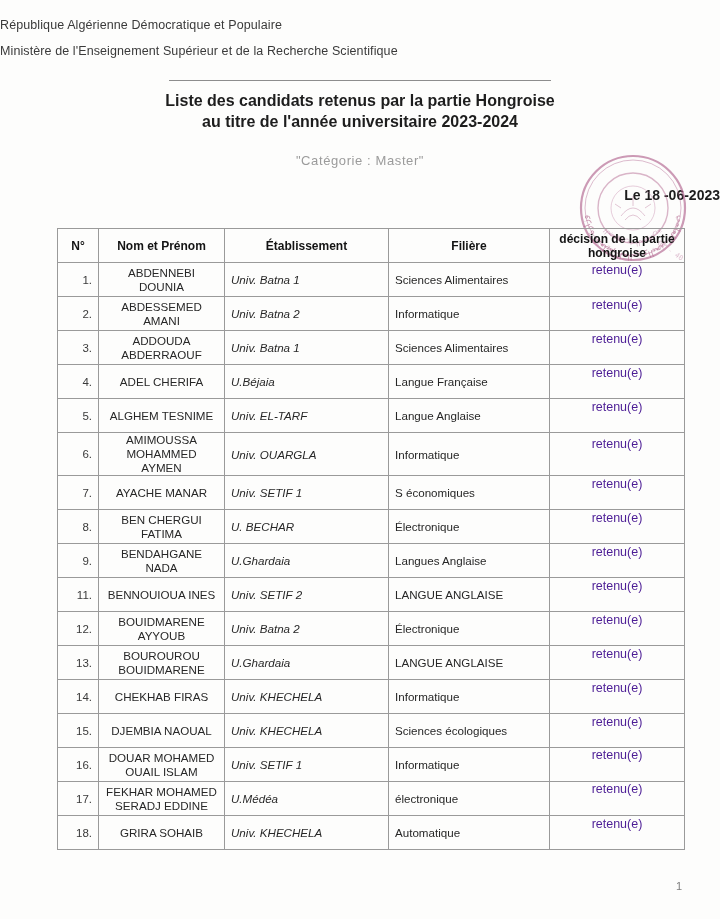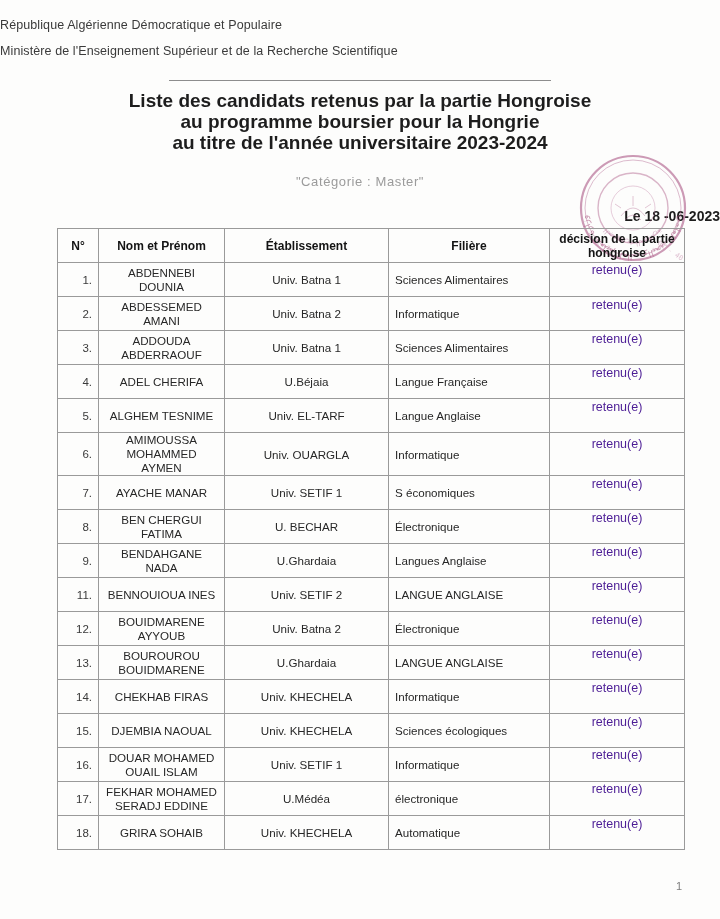--- a/index.html
+++ b/index.html
@@ -43,21 +43,21 @@
     width: 382px;
     height: 1px;
     background: #8d8d8d;
     margin: 22px auto 0 auto;
   }
 
   .doc-title {
     text-align: center;
     margin-top: 9px;
     font-weight: bold;
-    font-size: 19px;
+    font-size: 16px;
     line-height: 21px;
     color: #1d1d1d;
   }
   .doc-title div { white-space: nowrap; }
 
   .category {
     text-align: center;
     margin-top: 21px;
     font-size: 13px;
     color: #9b9b9b;
@@ -129,21 +129,21 @@
   tr.tall td { height: 48px; }
 
   td.num {
     text-align: center;
     font-size: 11.5px;
     color: #3a3a3a;
     padding-right: 8px;
     text-align: right;
   }
   td.name   { text-align: center; line-height: 14px; }
-  td.estab  { text-align: center; padding-left: 9px; }
+  td.estab  { text-align: left; padding-left: 9px; font-style: italic; }
   td.field  { text-align: left; padding-left: 9px; }
 
   
   td.dec {
     text-align: center;
     vertical-align: top;
     padding-top: 0;
     position: relative;
     border-top: none;
     border-bottom: none;
@@ -178,21 +178,20 @@
 
   <div class="doc-header">
     <div class="line1">République Algérienne Démocratique et Populaire</div>
     <div class="line2">Ministère de l'Enseignement Supérieur et de la Recherche Scientifique</div>
   </div>
 
   <div class="title-rule"></div>
 
   <div class="doc-title">
     <div>Liste des candidats retenus par la partie Hongroise</div>
-    <div>au programme boursier pour la Hongrie</div>
     <div>au titre de l'année universitaire 2023-2024</div>
   </div>
 
   <div class="category">"Catégorie :  Master"</div>
 
   <div class="doc-date">Le 18 -06-2023</div>
 
   <svg class="stamp" viewBox="0 0 124 124" aria-hidden="true">
     <defs>
       <path id="arcOuter" d="M 62 62 m -46 0 a 46 46 0 1 1 92 0" transform="rotate(180 62 62)"></path>

